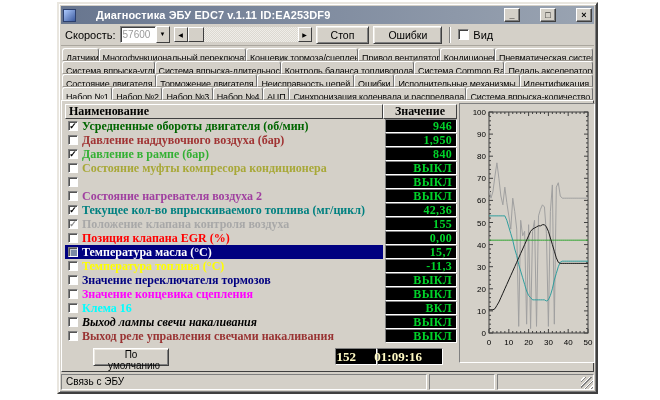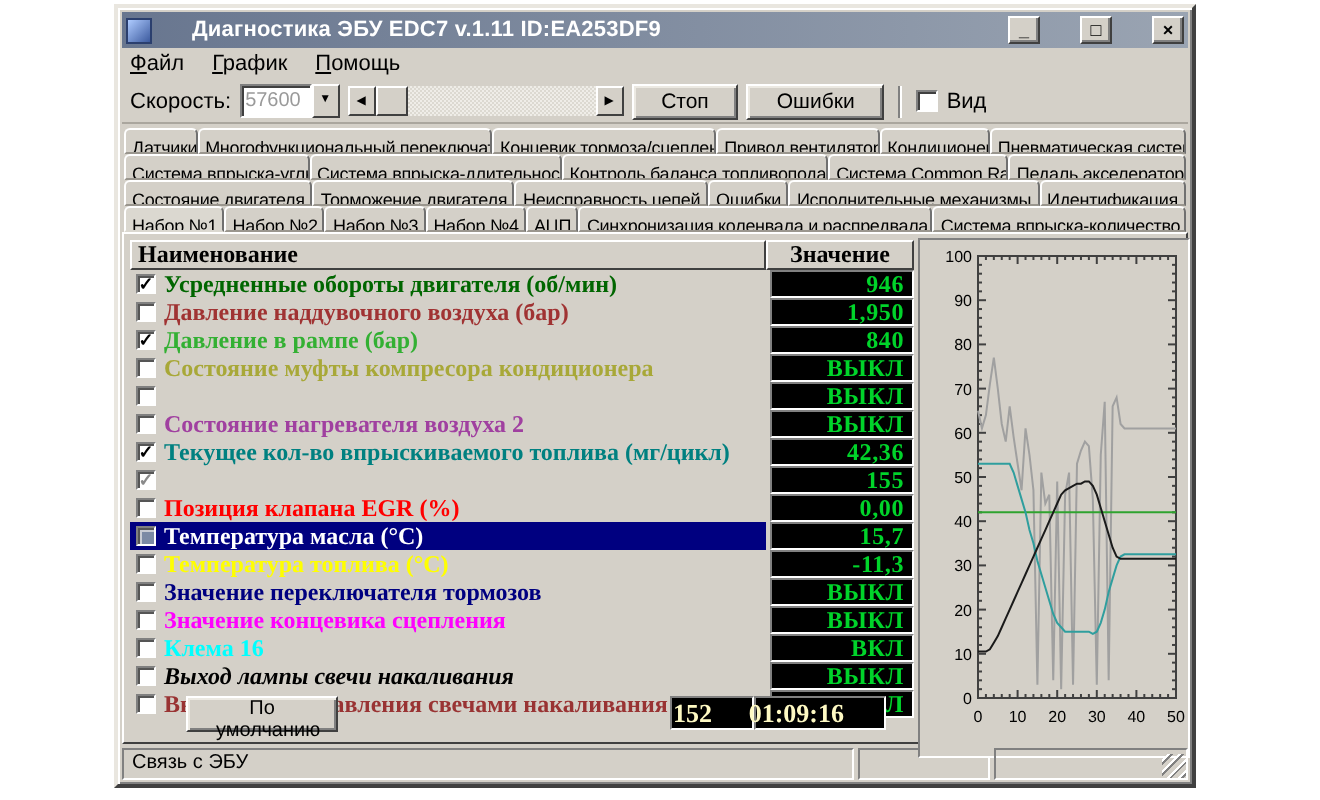--- a/index.html
+++ b/index.html
@@ -105,25 +105,20 @@
 <div id="win">
 
   <div class="titlebar">
     <span class="wicon"></span>
     <span class="ttl">Диагностика ЭБУ EDC7 v.1.11 ID:EA253DF9</span>
     <button class="tbtn">_</button>
     <button class="tbtn">□</button>
     <button class="tbtn">×</button>
   </div>
 
-  <div class="menubar">
-    <span class="menu-item">Файл</span>
-    <span class="menu-item">График</span>
-    <span class="menu-item">Помощь</span>
-  </div>
 
   <div class="toolbar">
     <span class="tlabel">Скорость:</span>
     <span class="combo">
       <span class="cval">57600</span>
       <span class="carr">▼</span>
     </span>
     <span class="hscroll">
       <button class="sbtn">◀</button>
       <span class="sthumb"></span>
@@ -224,20 +219,21 @@
           <div class="trow">
             <div class="tname">
               <span class="cb">✓</span>
               <span class="plabel" style="color: rgb(0, 128, 128);">Текущее кол-во впрыскиваемого топлива (мг/цикл)</span>
             </div>
             <div class="led">42,36</div>
           </div>
           <div class="trow">
             <div class="tname">
               <span class="cb dim">✓</span>
+              <span class="plabel" style="color: rgb(168, 168, 168);">Положение клапана контроля воздуха</span>
             </div>
             <div class="led">155</div>
           </div>
           <div class="trow">
             <div class="tname">
               <span class="cb"></span>
               <span class="plabel" style="color: rgb(255, 0, 0);">Позиция клапана EGR (%)</span>
             </div>
             <div class="led">0,00</div>
           </div>

